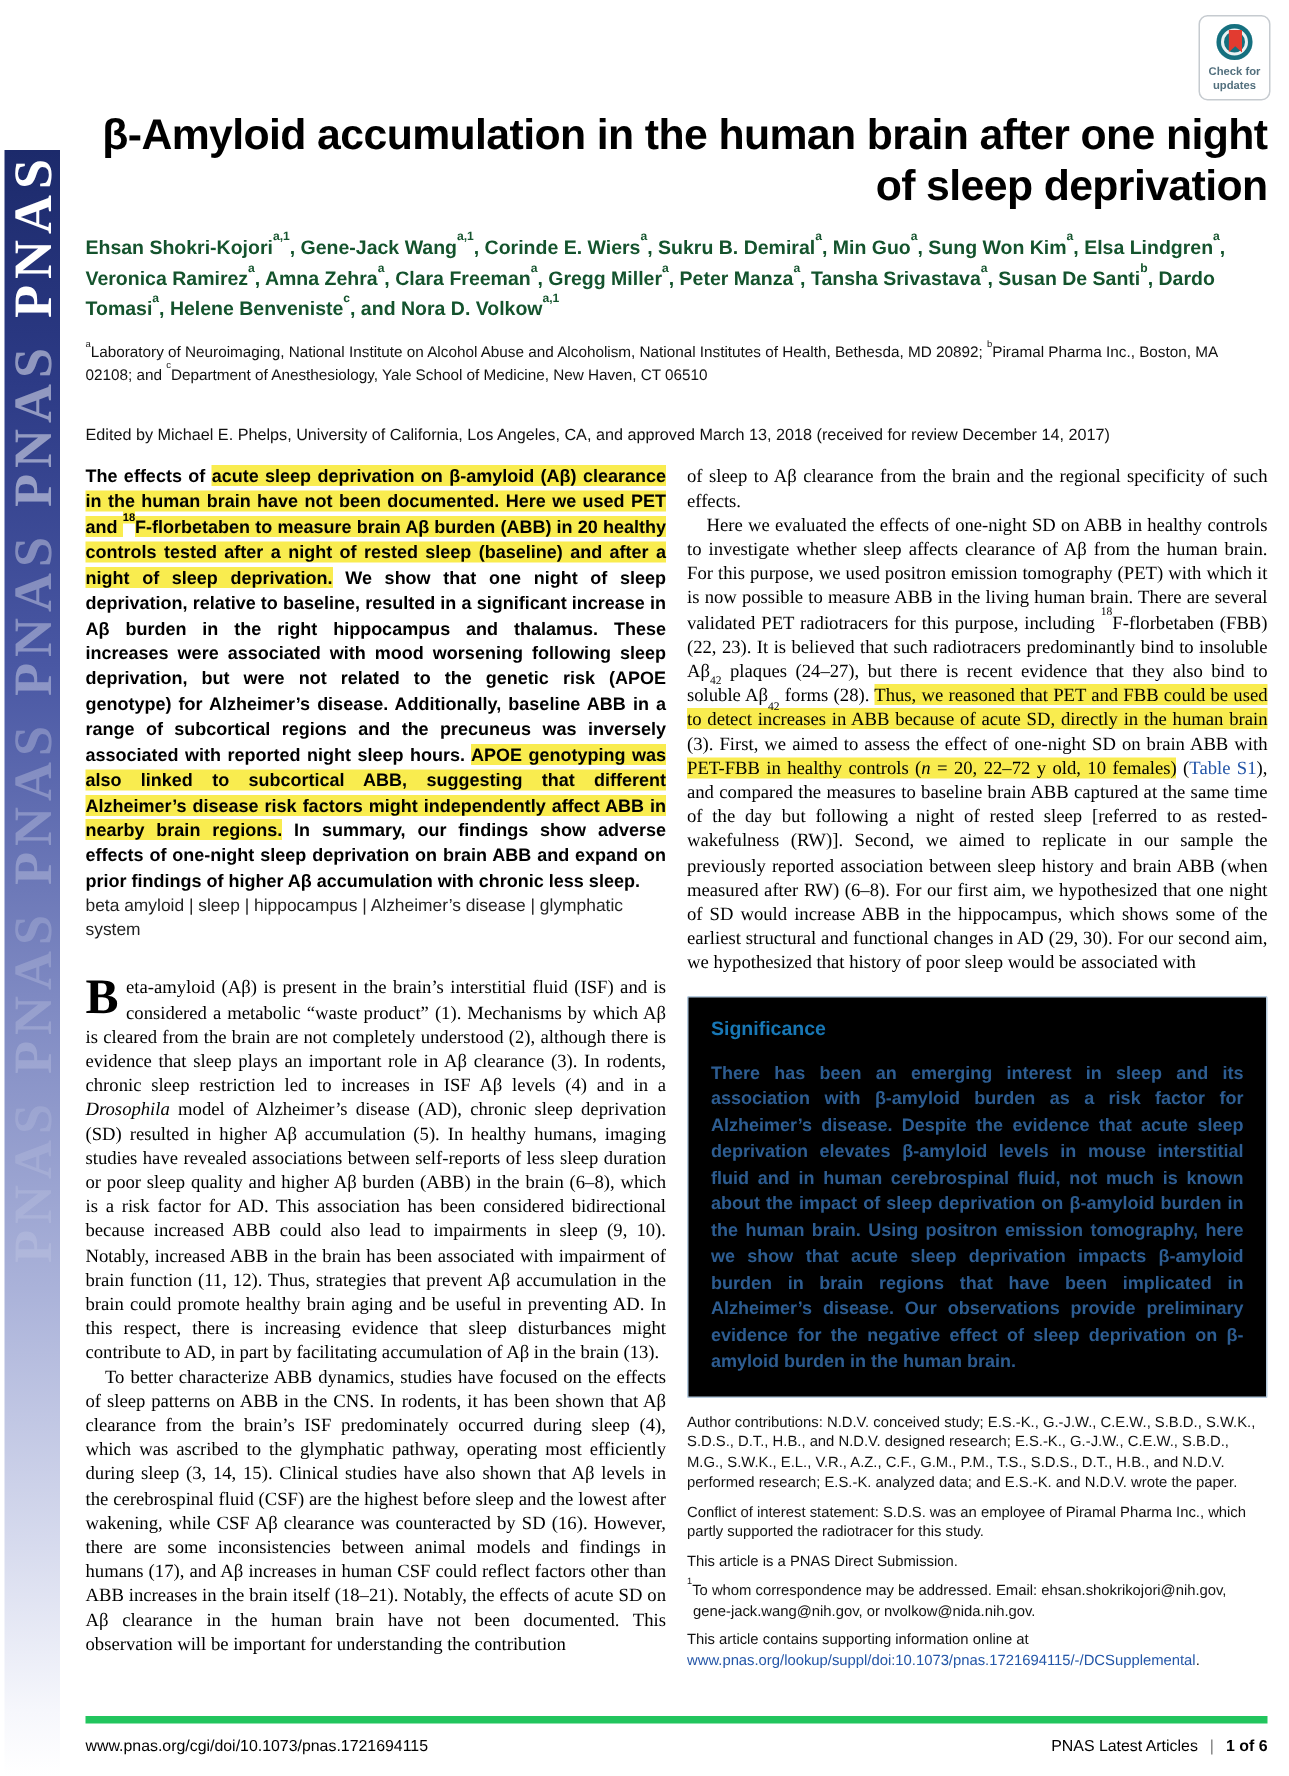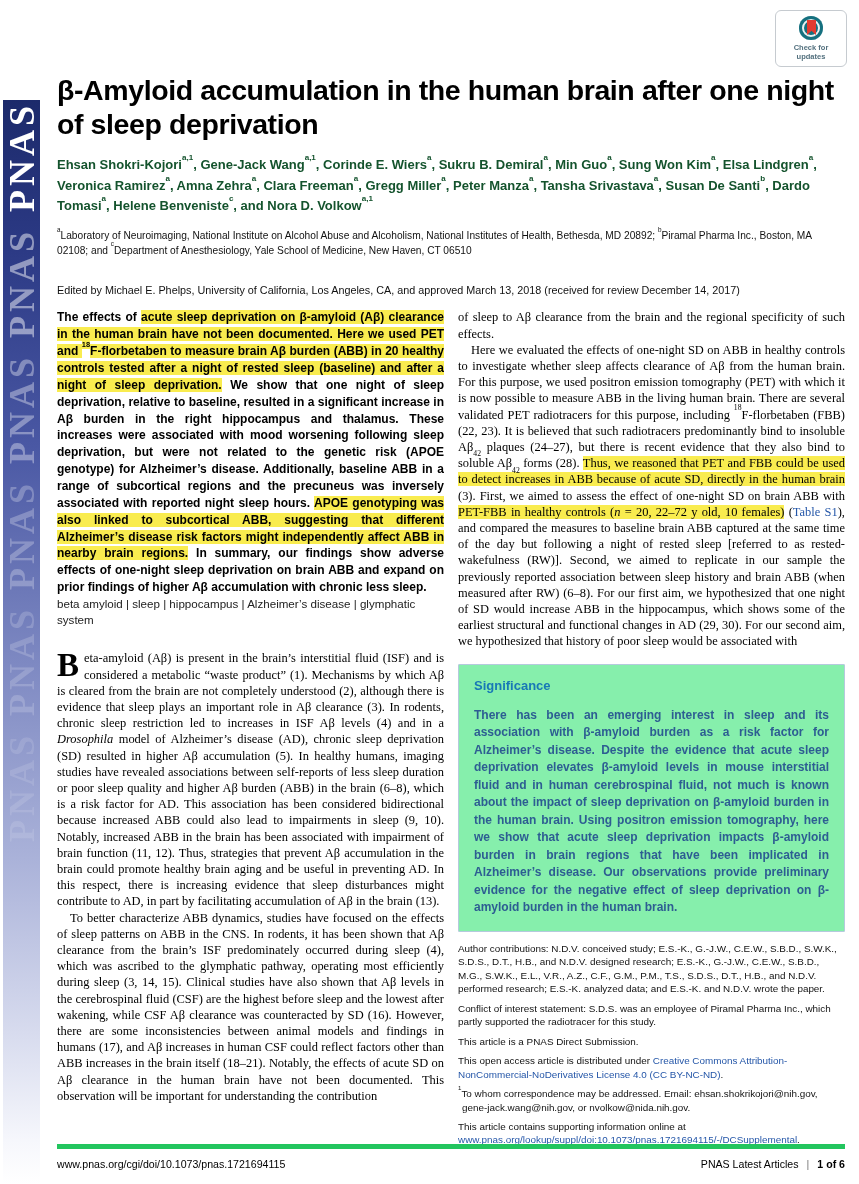--- a/index.html
+++ b/index.html
@@ -23,41 +23,41 @@
     font-size:36px; letter-spacing:4px; color:#fff; line-height:1;
   }
   .spine-word:nth-child(2){opacity:.48;}
   .spine-word:nth-child(3){opacity:.36;}
   .spine-word:nth-child(4){opacity:.26;}
   .spine-word:nth-child(5){opacity:.18;}
   .spine-word:nth-child(6){opacity:.12;}
 
   
   .badge {
-    position:absolute; top:10px; right:12px; width:72px;
+    position:absolute; top:10px; right:12px; width:48px;
     border:1px solid #c6cbd0; border-radius:6px; background:#fff;
     padding:5px 2px 4px; text-align:center; cursor:pointer;
   }
   .badge-circle {
     width:24px; height:24px; border-radius:50%;
     background:#15707f; margin:0 auto 3px; position:relative;
     box-shadow:inset 0 0 0 3px #15707f, inset 0 0 0 5px #e9f1f2;
   }
   .badge-bookmark {
     position:absolute; left:8px; top:4px; width:9px; height:15px;
     background:#e23b30;
     clip-path:polygon(0 0,100% 0,100% 100%,50% 72%,0 100%);
   }
   .badge-label { font-size:7.5px; line-height:1.25; color:#53707e; font-weight:bold; }
 
   
   .content { position:absolute; left:57px; right:14px; top:0; }
   .title {
     margin-top:73px; font-size:28.5px; line-height:1.2; font-weight:bold;
-    letter-spacing:-0.4px; color:#000;
+    letter-spacing:-0.4px; color:#000;text-align:right;
   }
   .authors { margin-top:14px; font-size:13px; font-weight:bold; line-height:1.55; color:#14532d; }
   .affils  { margin-top:13px; font-size:10.2px; line-height:1.45; color:#111; }
   .edited  { margin-top:26px; font-size:10.8px; color:#111; }
 
   
   .columns { display:grid; grid-template-columns:1fr 1fr; column-gap:14px; margin-top:13px; }
   .hl { background:#f9ec4f; }
   sup { font-size:.62em; line-height:0; position:relative; top:-.45em; }
   sub { font-size:.62em; line-height:0; position:relative; bottom:-.25em; }
@@ -76,21 +76,21 @@
   }
   .para1 { margin-top:22px; }
   .indent { text-indent:13px; }
   .dropcap {
     float:left; font-family:"Liberation Serif", serif; font-weight:bold;
     font-size:33px; line-height:26px; padding:2px 5px 0 0;
   }
 
   
   .sigbox {
-    margin-top:14px; background:#86efac; border:1px solid #b5cadd;
+    margin-top:14px; background:#000000; border:1px solid #b5cadd;
     padding:13px 15px 14px; border-radius:1px;
   }
   .sig-title { color:#1878b6; font-size:13px; font-weight:bold; }
   .sig-text  {
     margin-top:14px; color:#2d5d92; font-size:12px; font-weight:bold;
     line-height:1.46; text-align:justify;
   }
 
   
   .footnotes { margin-top:10px; font-size:9.9px; line-height:1.36; color:#111; }
@@ -156,21 +156,20 @@
 
         <div class="sigbox">
           <div class="sig-title">Significance</div>
           <div class="sig-text">There has been an emerging interest in sleep and its association with β-amyloid burden as a risk factor for Alzheimer’s disease. Despite the evidence that acute sleep deprivation elevates β-amyloid levels in mouse interstitial fluid and in human cerebrospinal fluid, not much is known about the impact of sleep deprivation on β-amyloid burden in the human brain. Using positron emission tomography, here we show that acute sleep deprivation impacts β-amyloid burden in brain regions that have been implicated in Alzheimer’s disease. Our observations provide preliminary evidence for the negative effect of sleep deprivation on β-amyloid burden in the human brain.</div>
         </div>
 
         <div class="footnotes">
           <p><span>Author contributions: N.D.V. conceived study; E.S.-K., G.-J.W., C.E.W., S.B.D., S.W.K., S.D.S., D.T., H.B., and N.D.V. designed research; E.S.-K., G.-J.W., C.E.W., S.B.D., M.G., S.W.K., E.L., V.R., A.Z., C.F., G.M., P.M., T.S., S.D.S., D.T., H.B., and N.D.V. performed research; E.S.-K. analyzed data; and E.S.-K. and N.D.V. wrote the paper.</span></p>
           <p><span>Conflict of interest statement: S.D.S. was an employee of Piramal Pharma Inc., which partly supported the radiotracer for this study.</span></p>
           <p><span>This article is a PNAS Direct Submission.</span></p>
-          <p><span>This open access article is distributed under </span><span class="lnk">Creative Commons Attribution-NonCommercial-NoDerivatives License 4.0 (CC BY-NC-ND)</span><span>.</span></p>
           <p class="fn-hang"><sup>1</sup><span>To whom correspondence may be addressed. Email: ehsan.shokrikojori@nih.gov, gene-jack.wang@nih.gov, or nvolkow@nida.nih.gov.</span></p>
           <p><span>This article contains supporting information online at </span><span class="lnk">www.pnas.org/lookup/suppl/doi:10.1073/pnas.1721694115/-/DCSupplemental</span><span>.</span></p>
         </div>
       </div>
     </div>
   </div>
 
   <div class="footer">
     <span>www.pnas.org/cgi/doi/10.1073/pnas.1721694115</span>
     <span class="footer-right">

